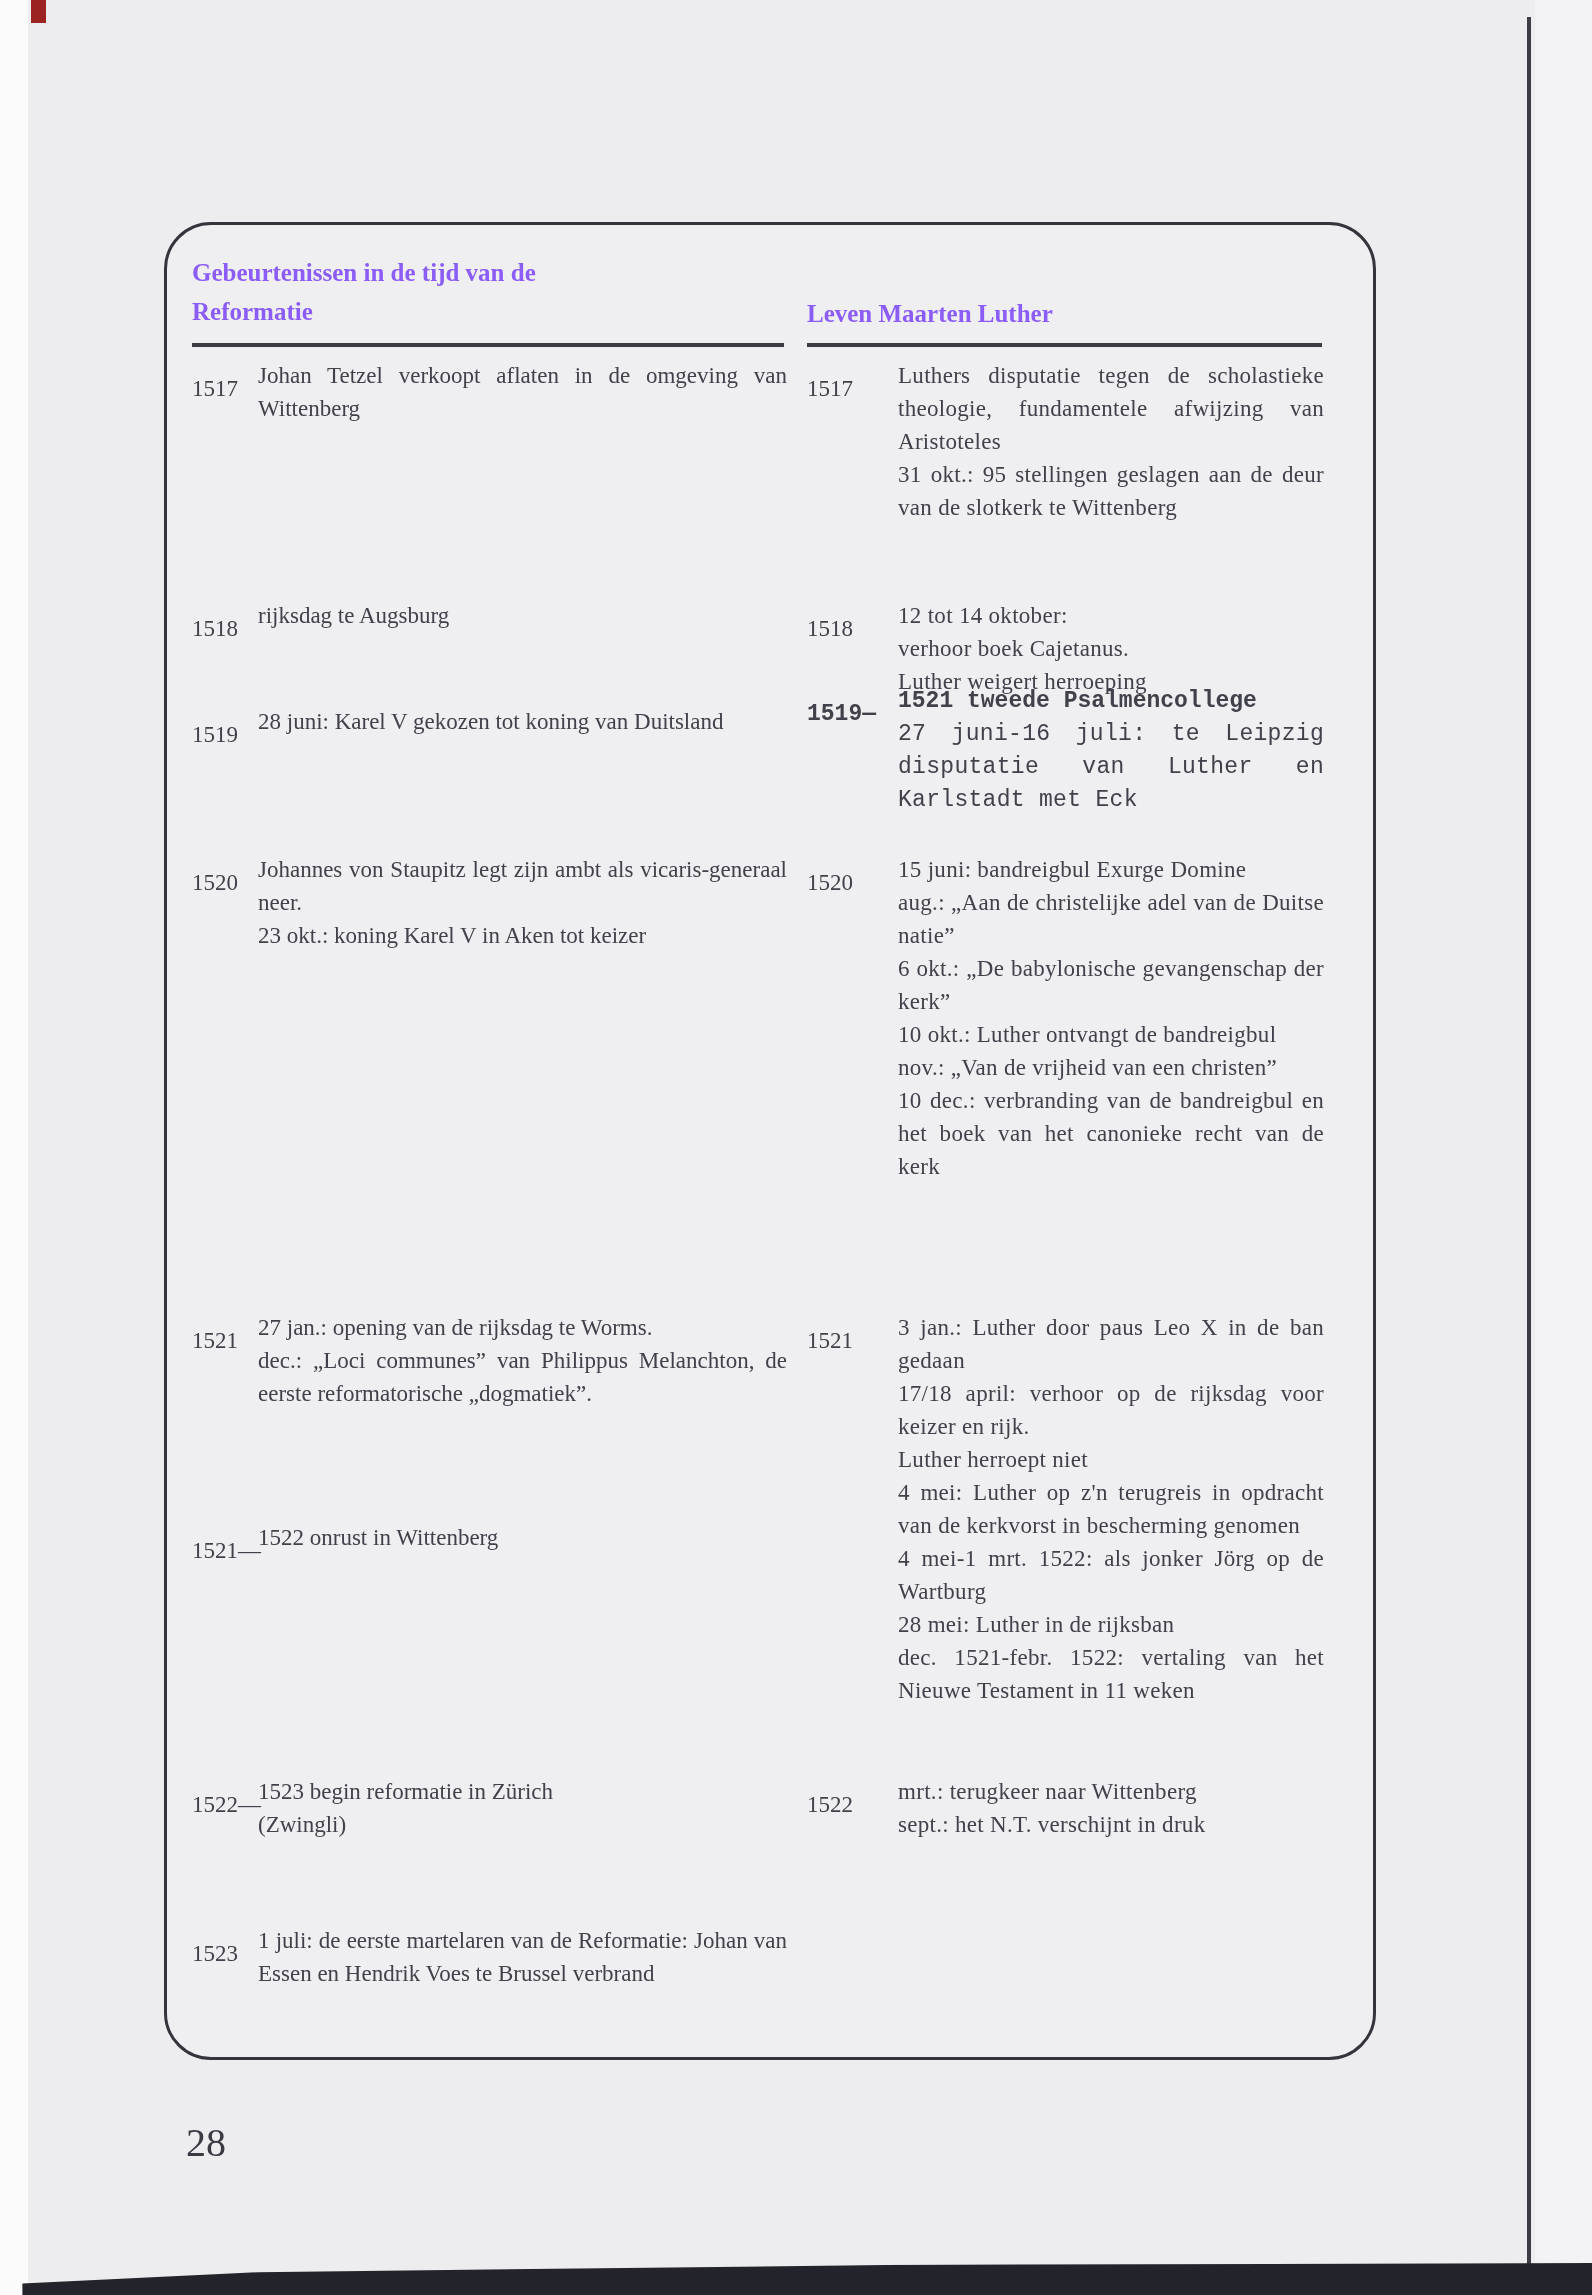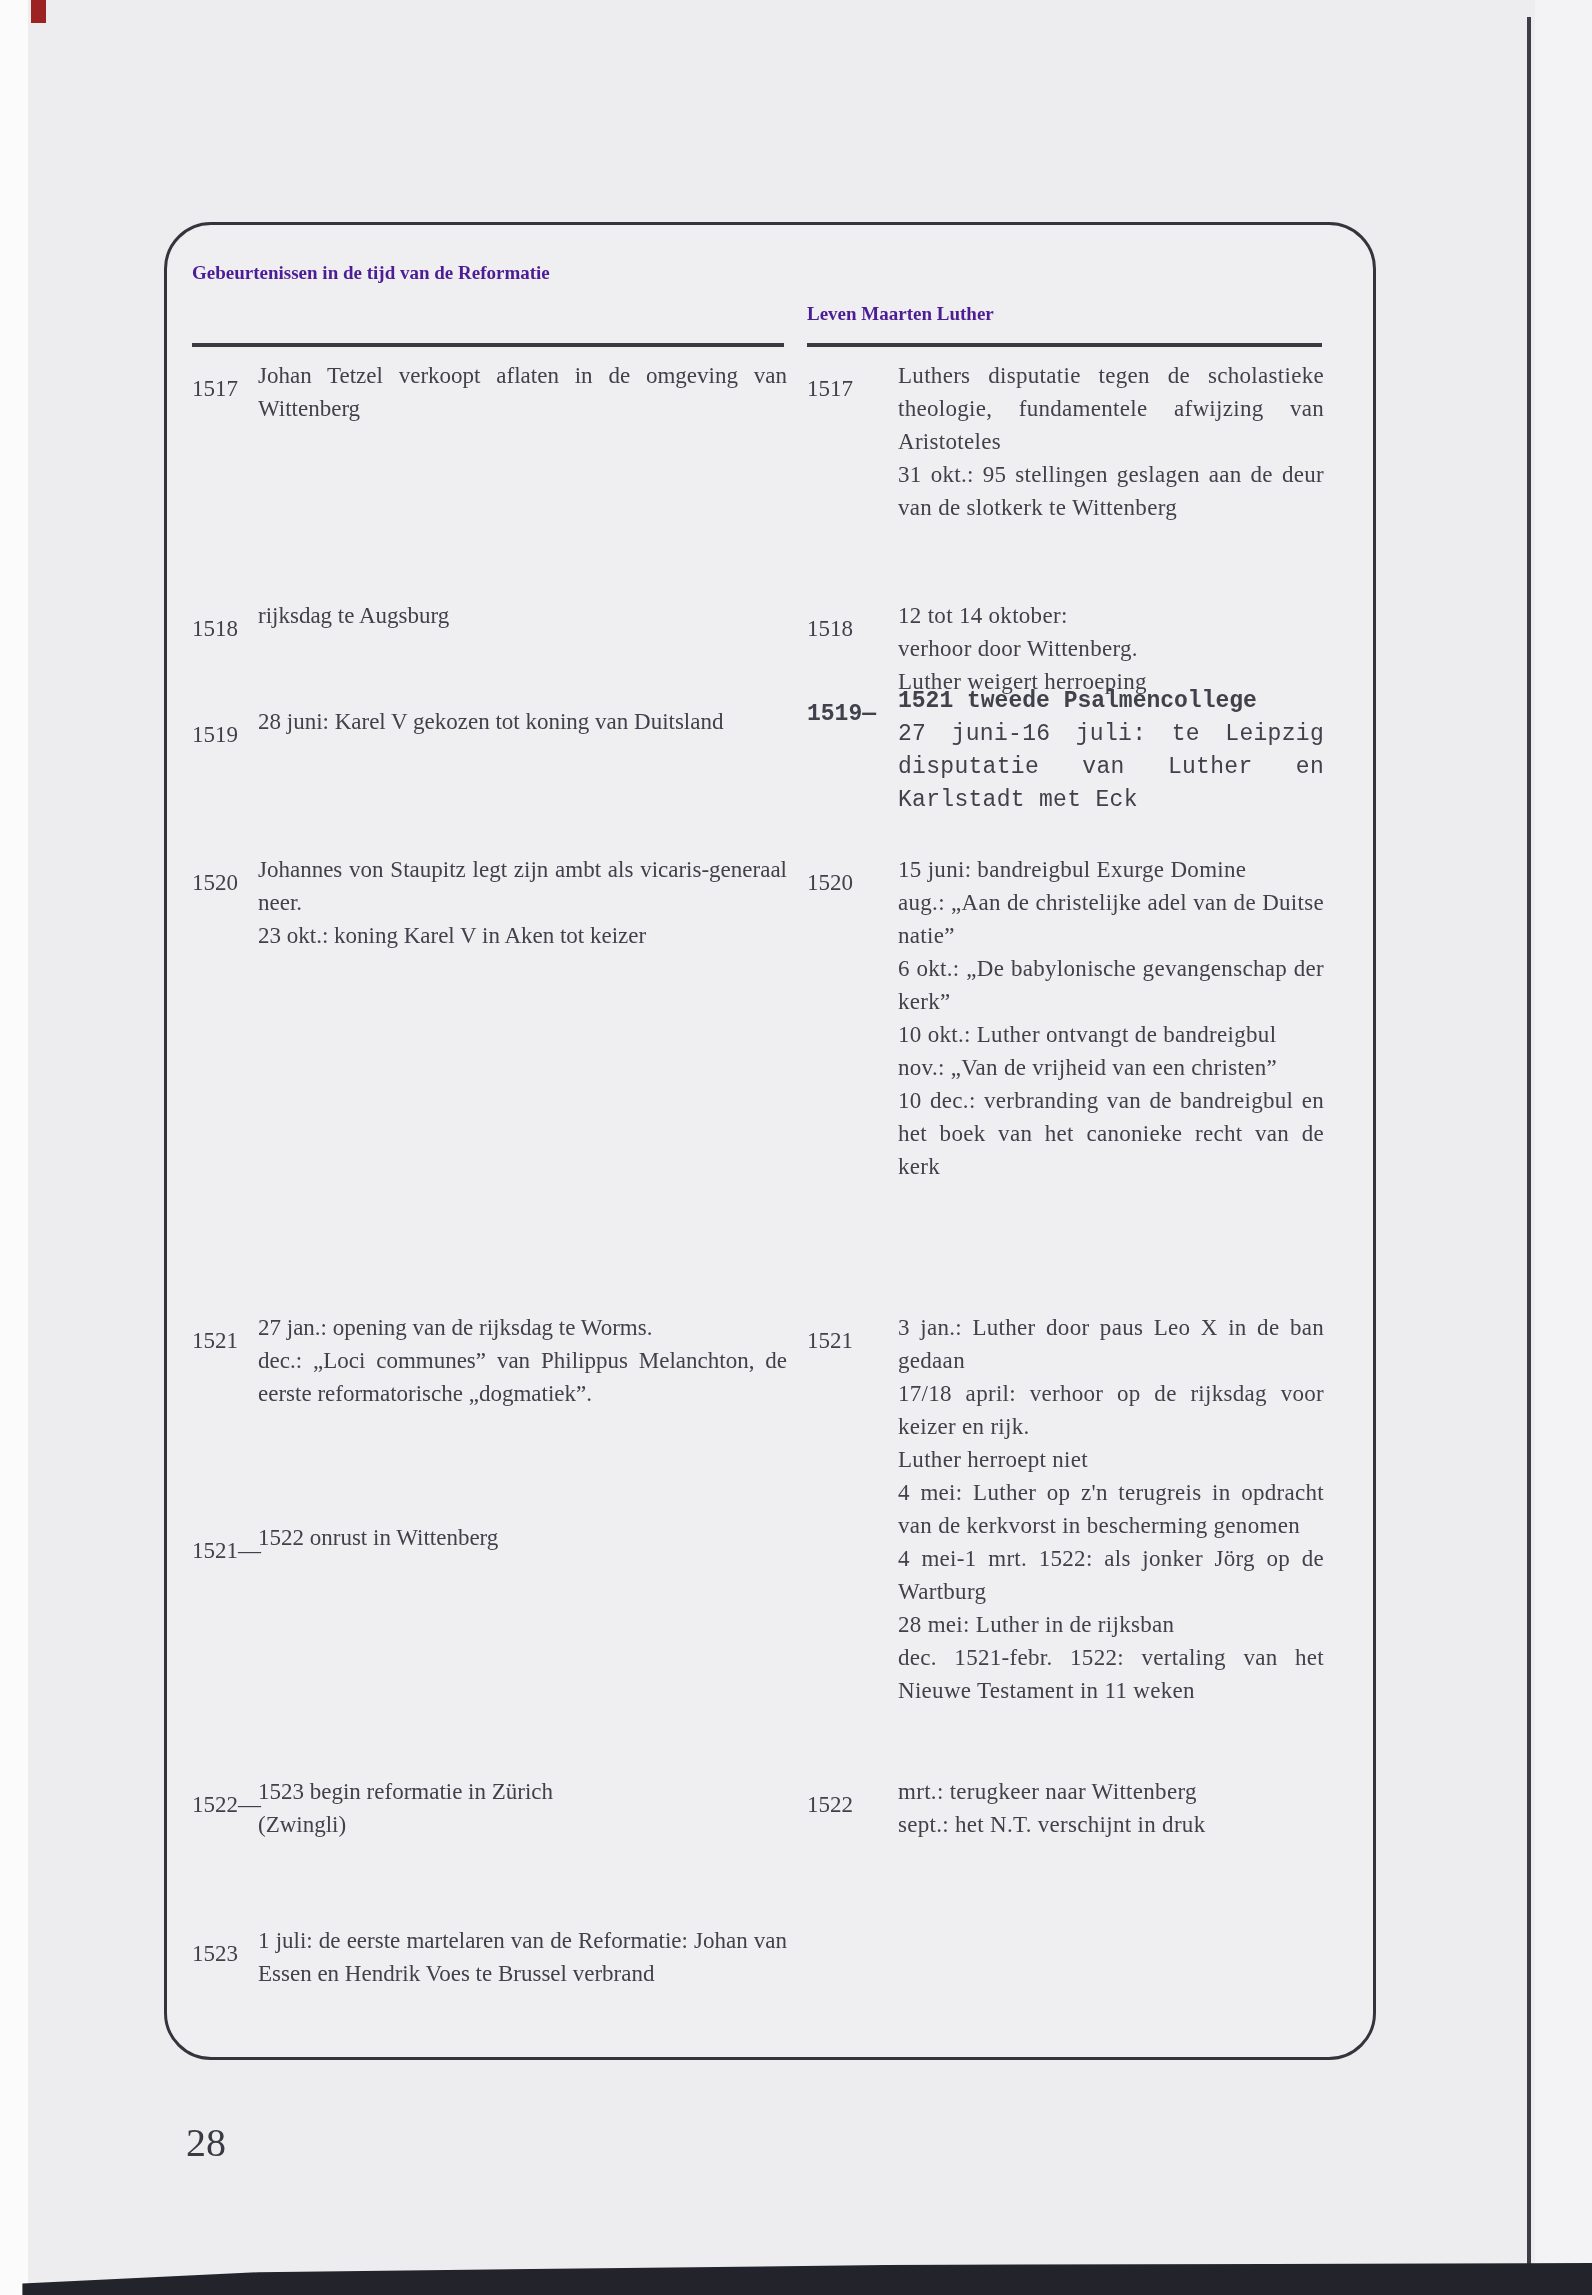--- a/index.html
+++ b/index.html
@@ -20,22 +20,22 @@
   .red-mark{position:absolute;left:31px;top:0;width:14.7px;height:23px;background:#9b2422;}
   .bottom-band{position:absolute;left:22.4px;top:2263px;width:1570px;height:33px;background:#23232b;
     clip-path:polygon(0 62%,15% 28%,55% 6%,100% 0,100% 100%,0 100%);}
   
   .box{
     position:absolute;left:164px;top:222px;width:1212px;height:1838px;
     border:3.5px solid #34343c;border-radius:47px;
     background:#efeff1;box-sizing:border-box;
   }
   .hdr{
-    position:absolute;font-weight:bold;font-size:19px;line-height:39px;
-    color:#4c1d95;
+    position:absolute;font-weight:bold;font-size:25px;line-height:39px;
+    color:#8b5cf6;
   }
   .hdr-left{left:192px;top:253px;width:431px;}
   .hdr-right{left:807px;top:294px;width:518px;}
   .rule{position:absolute;height:3.5px;background:#3a3a42;top:343px;}
   .rule-left{left:192px;width:592px;}
   .rule-right{left:807px;width:515px;}
   
   .entry{position:absolute;font-size:23px;line-height:33px;color:#41414b;}
   .entry .year{position:absolute;left:0;top:0;white-space:nowrap;margin-top:13px;}
   .entry .lines{display:block;}
@@ -121,21 +121,21 @@
     <span class="year">1517</span>
     <div class="lines">
         <div>Luthers disputatie tegen de scholastieke theologie, fundamentele afwijzing van Aristoteles</div>
         <div>31 okt.: 95 stellingen geslagen aan de deur van de slotkerk te Wittenberg</div>
       </div>
   </div>
   <div class="entry r" style="left:807px;top:599px;">
     <span class="year">1518</span>
     <div class="lines">
         <div>12 tot 14 oktober:</div>
-        <div>verhoor door Wittenberg.</div>
+        <div>verhoor boek Cajetanus.</div>
         <div>Luther weigert herroeping</div>
       </div>
   </div>
   <div class="entry r bold-first" style="left:807px;top:685px;font-family:Liberation Mono, monospace;">
     <span class="year" style="font-weight:bold;">1519—</span>
     <div class="lines">
         <div>1521 tweede Psalmencollege</div>
         <div>27 juni-16 juli: te Leipzig disputatie van Luther en Karlstadt met Eck</div>
       </div>
   </div>

